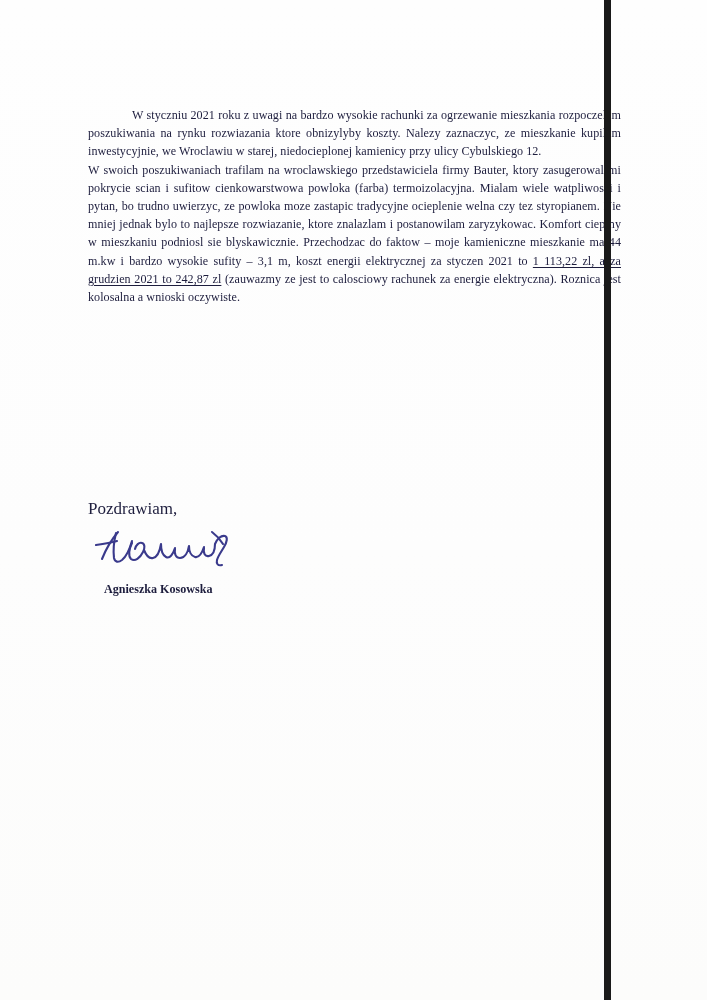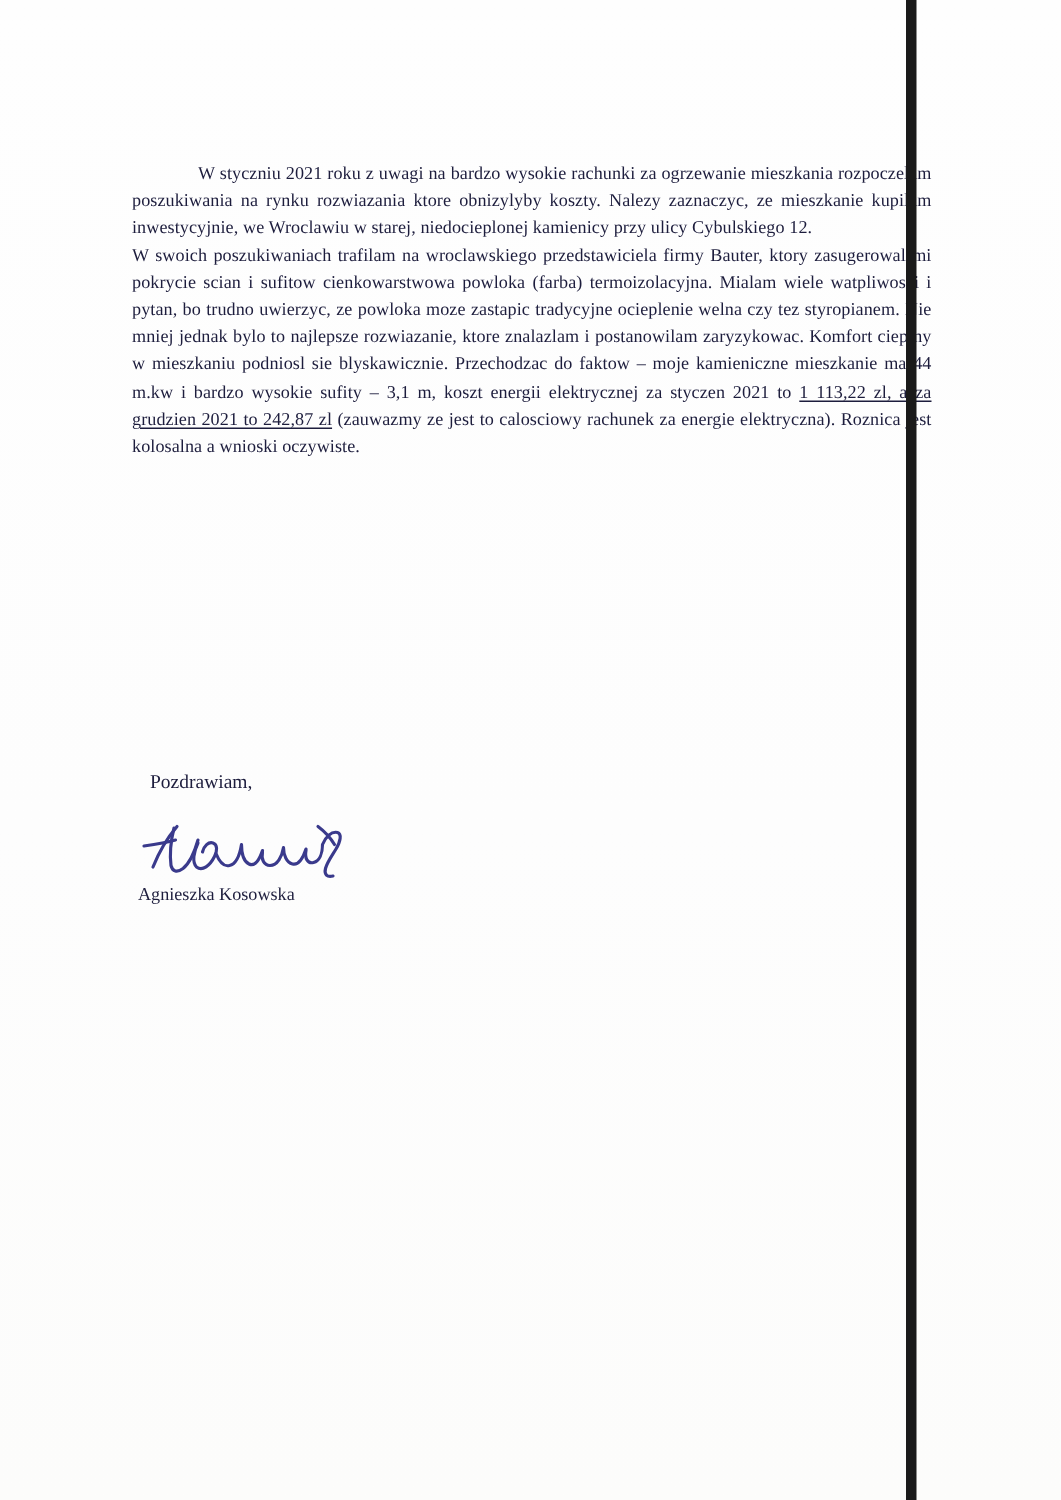--- a/index.html
+++ b/index.html
@@ -74,42 +74,43 @@
   }
 
   .closing-block {
     position: absolute;
     left: 88px;
     top: 500px;
     width: 320px;
   }
 
   .closing-line {
-    margin: 12px;
+    margin: 0;
     color: #1d1d3d;
-    font-size: 13px;
+    font-size: 17px;
     line-height: 18px;
   }
 
   .signature-wrap {
     position: relative;
     height: 42px;
     margin-top: 5px;
     margin-left: 6px;
   }
 
   .signature-wrap svg {
     display: block;
   }
 
   .signer-name {
-    margin: 4px;
+    margin: 16px;
     color: #1d1d3d;
     font-size: 12.1px;
     line-height: 16px;
+    font-weight: bold;
   }
 </style>
 </head>
 <body>
 
 <div class="page">
 
   <div class="scan-tint"></div>
 
   <div class="doc-body">

